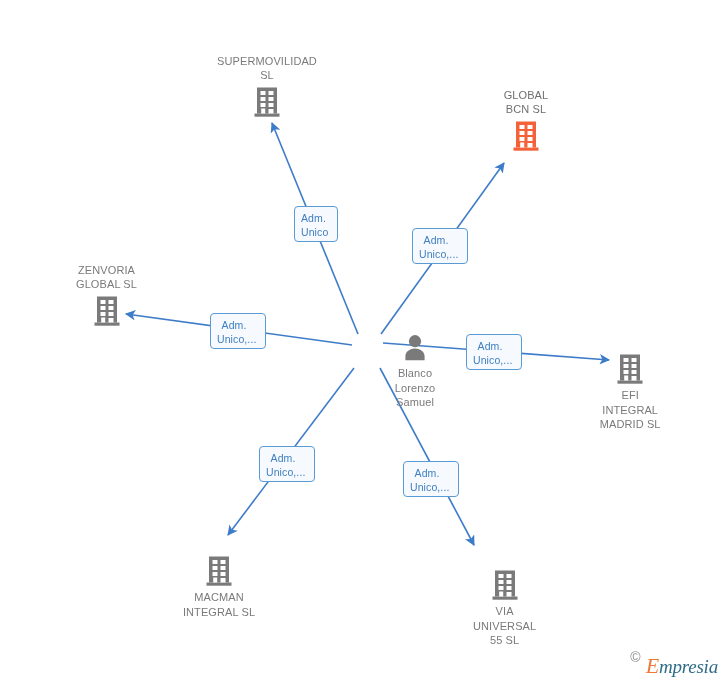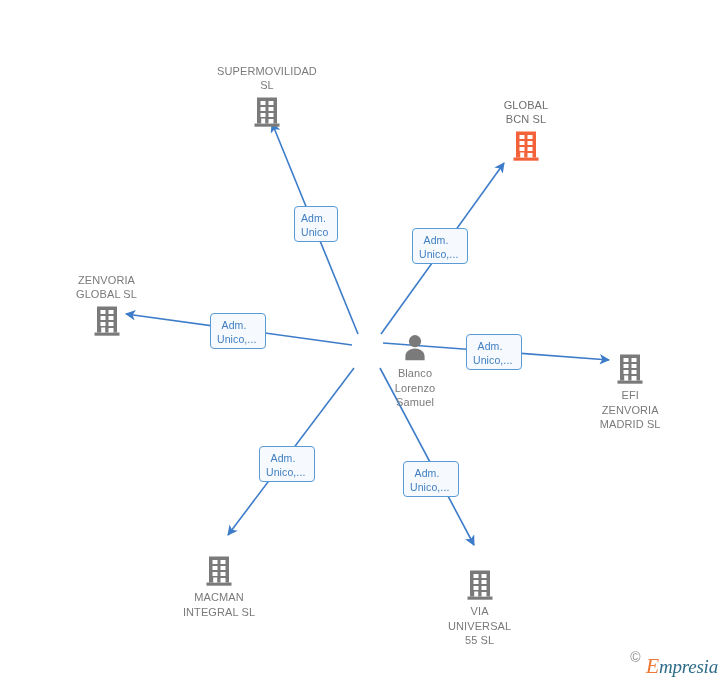--- a/index.html
+++ b/index.html
@@ -17,21 +17,20 @@
   .node{position:absolute;display:flex;flex-direction:column;align-items:center;}
   .node .icon{display:block;line-height:0;}
   .node .caption{
     font-size:11px;
     line-height:14.6px;
     color:#7a7a7a;
     text-align:center;
     letter-spacing:0.1px;
     white-space:pre-line;
     font-family:"Liberation Sans","DejaVu Sans",sans-serif;
-    margin-top:10px;
   }
   .node.cap-top .caption{margin-bottom:3px;}
   .node.cap-bottom .caption{margin-top:3px;}
   .node.highlight .caption{color:#6f6f6f;}
 
   
   .edge-label{
     position:absolute;
     box-sizing:border-box;
     background:#f6f9fd;
@@ -152,40 +151,40 @@
           <rect x="7.5" y="5" width="5" height="4" fill="#ffffff"></rect>
           <rect x="15.5" y="5" width="5" height="4" fill="#ffffff"></rect>
           <rect x="7.5" y="11" width="5" height="4" fill="#ffffff"></rect>
           <rect x="15.5" y="11" width="5" height="4" fill="#ffffff"></rect>
           <rect x="7.5" y="17" width="5" height="4" fill="#ffffff"></rect>
           <rect x="15.5" y="17" width="5" height="4" fill="#ffffff"></rect>
           <rect x="15.5" y="23" width="5" height="4.5" fill="#ffffff"></rect>
           <rect x="8.2" y="22.5" width="4" height="5" fill="#ffffff"></rect>
         </svg></span>
       <span class="caption">EFI
-ZENVORIA
+INTEGRAL
 MADRID  SL</span>
     </div>
     <div class="node cap-bottom" style="left: 182.891px; top: 555px;">
       <span class="icon"><svg width="28" height="32" viewBox="0 0 28 32" xmlns="http://www.w3.org/2000/svg">
           <rect x="4" y="1.5" width="20" height="26" fill="#7a7a7a"></rect>
           <rect x="1.5" y="27.5" width="25" height="3.2" fill="#7a7a7a"></rect>
           <rect x="7.5" y="5" width="5" height="4" fill="#ffffff"></rect>
           <rect x="15.5" y="5" width="5" height="4" fill="#ffffff"></rect>
           <rect x="7.5" y="11" width="5" height="4" fill="#ffffff"></rect>
           <rect x="15.5" y="11" width="5" height="4" fill="#ffffff"></rect>
           <rect x="7.5" y="17" width="5" height="4" fill="#ffffff"></rect>
           <rect x="15.5" y="17" width="5" height="4" fill="#ffffff"></rect>
           <rect x="15.5" y="23" width="5" height="4.5" fill="#ffffff"></rect>
           <rect x="8.2" y="22.5" width="4" height="5" fill="#ffffff"></rect>
         </svg></span>
       <span class="caption">MACMAN
 INTEGRAL  SL</span>
     </div>
-    <div class="node cap-bottom" style="left: 448px; top: 569px;">
+    <div class="node cap-bottom" style="left: 473px; top: 569px;">
       <span class="icon"><svg width="28" height="32" viewBox="0 0 28 32" xmlns="http://www.w3.org/2000/svg">
           <rect x="4" y="1.5" width="20" height="26" fill="#7a7a7a"></rect>
           <rect x="1.5" y="27.5" width="25" height="3.2" fill="#7a7a7a"></rect>
           <rect x="7.5" y="5" width="5" height="4" fill="#ffffff"></rect>
           <rect x="15.5" y="5" width="5" height="4" fill="#ffffff"></rect>
           <rect x="7.5" y="11" width="5" height="4" fill="#ffffff"></rect>
           <rect x="15.5" y="11" width="5" height="4" fill="#ffffff"></rect>
           <rect x="7.5" y="17" width="5" height="4" fill="#ffffff"></rect>
           <rect x="15.5" y="17" width="5" height="4" fill="#ffffff"></rect>
           <rect x="15.5" y="23" width="5" height="4.5" fill="#ffffff"></rect>

